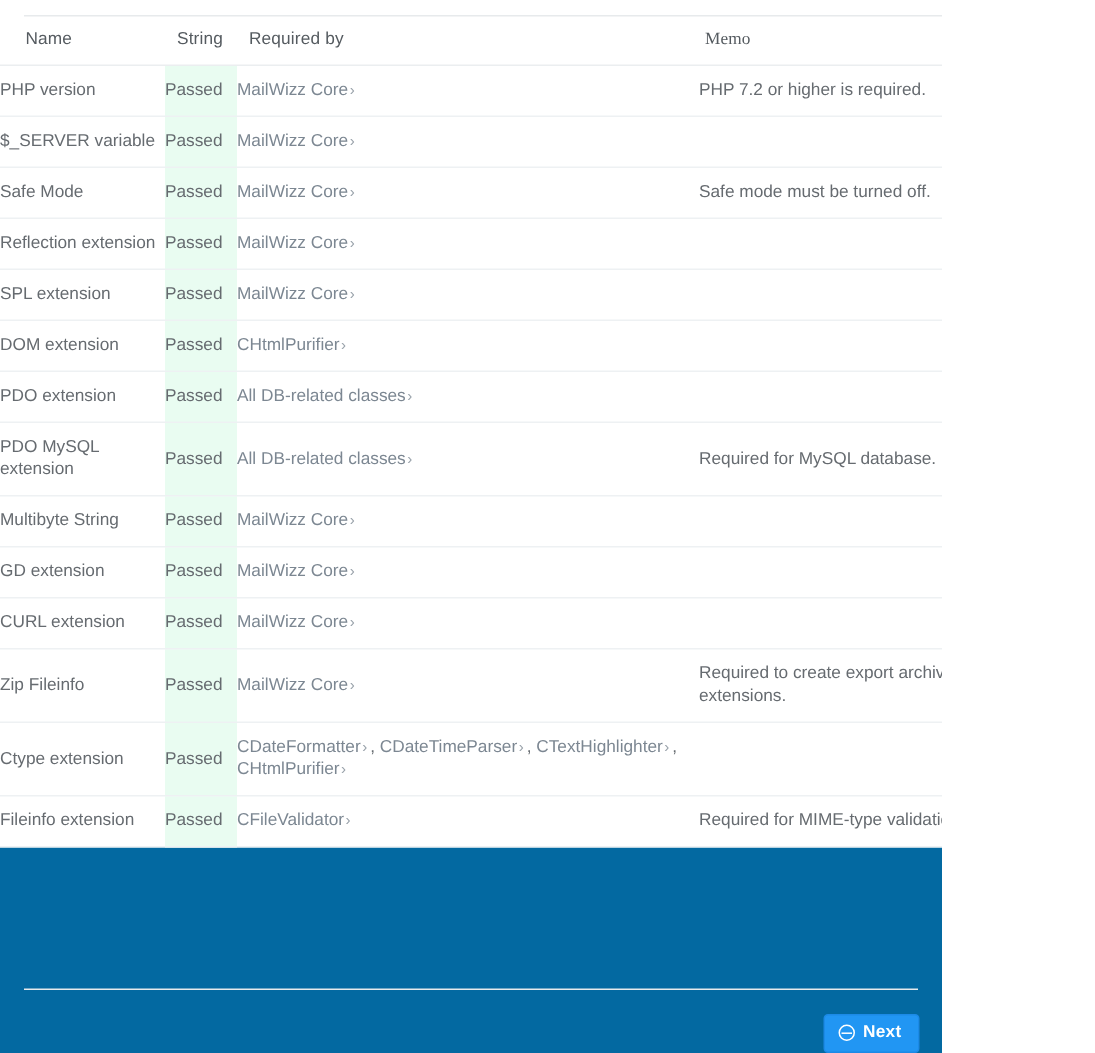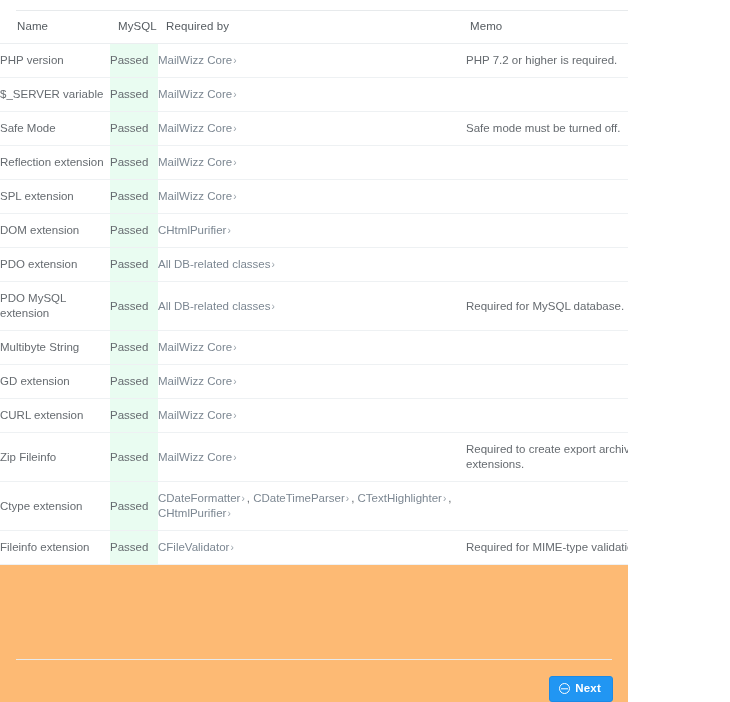--- a/index.html
+++ b/index.html
@@ -10,21 +10,21 @@
     height: 702px;
     background: #ffffff;
     font-family: "Liberation Sans", sans-serif;
     -webkit-font-smoothing: antialiased;
   }
 
   #page {
     position: relative;
     width: 628px;
     height: 702px;
-    background: #fdba74;
+    background: #0369a1;
     overflow: hidden;
   }
 
   
   .panel {
     position: absolute;
     left: 0;
     top: 0;
     width: 730px;
     background: #ffffff;
@@ -54,21 +54,21 @@
     font-size: 11.5px;
     color: #555b60;
     padding: 9px 6px 11px 0;
     border-bottom: 1px solid #ebeef0;
     vertical-align: bottom;
     letter-spacing: 0.1px;
   }
   table.req-table thead th.th-name   { padding-left: 17px; }
   table.req-table thead th.th-result { padding-left: 8px;  }
   table.req-table thead th.th-req    { padding-left: 8px;  }
-  table.req-table thead th.th-memo   { padding-left: 4px;  }
+  table.req-table thead th.th-memo   { padding-left: 4px; font-family: Liberation Serif, serif;  }
 
   table.req-table tbody td {
     font-size: 11.5px;
     color: #666b70;
     padding: 9px 6px 9px 0;
     border-bottom: 1px solid #eef1f3;
     vertical-align: middle;
     line-height: 15px;
   }
 
@@ -171,21 +171,21 @@
     <table class="req-table">
       <colgroup>
         <col class="c-name">
           <col class="c-result">
           <col class="c-req">
           <col class="c-memo">
       </colgroup>
       <thead>
         <tr>
           <th class="th-name">Name</th>
-          <th class="th-result">MySQL</th>
+          <th class="th-result">String</th>
           <th class="th-req">Required by</th>
           <th class="th-memo">Memo</th>
         </tr>
       </thead>
       <tbody id="req-body">
           <tr>
             <td class="cell-name">PHP version</td>
             <td class="cell-result">Passed</td>
             <td class="cell-req"><a class="req-link" href="#">MailWizz Core</a><span class="req-chevron">›</span></td>
             <td class="cell-memo">PHP 7.2 or higher is required.</td>

